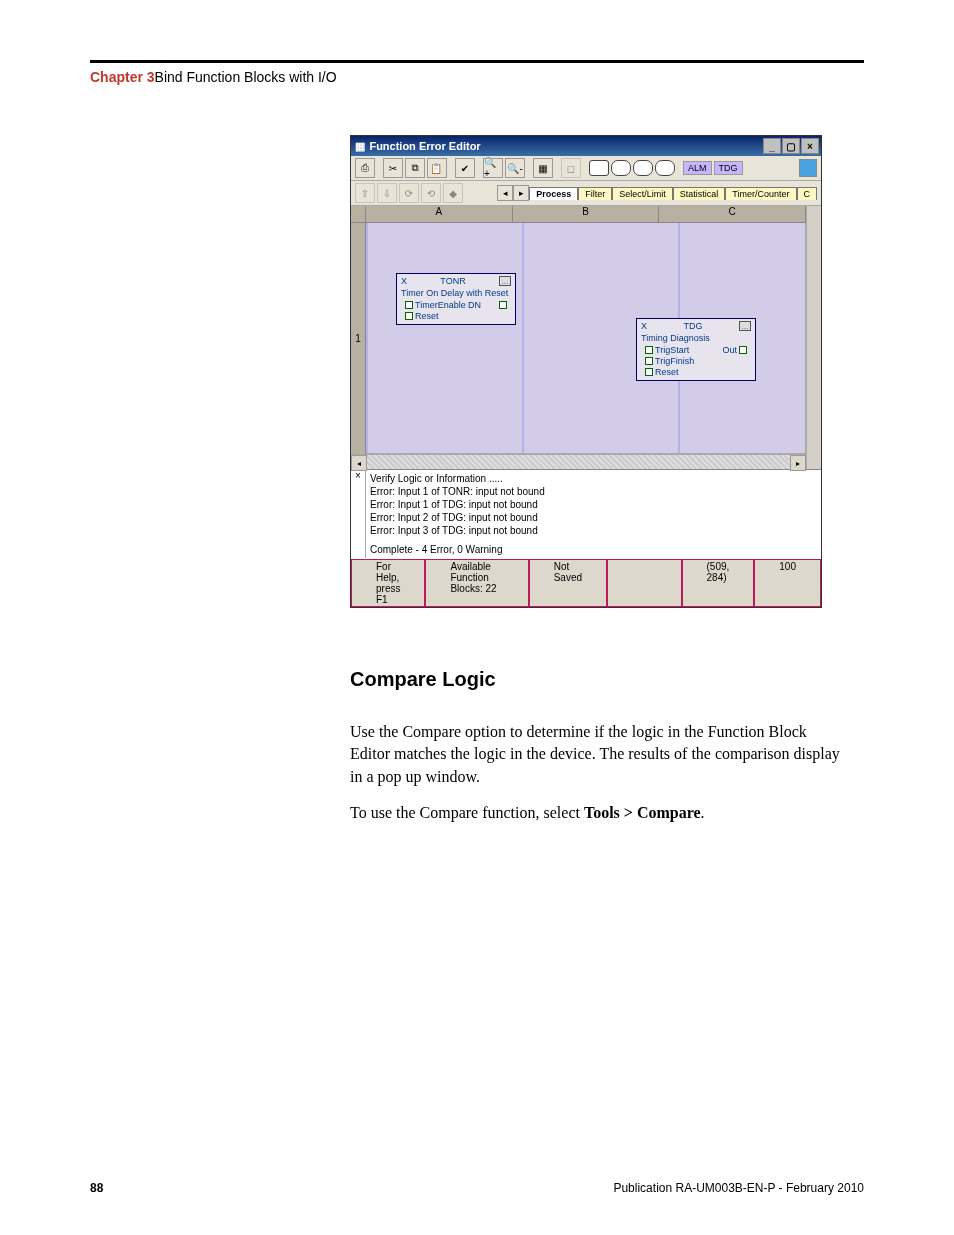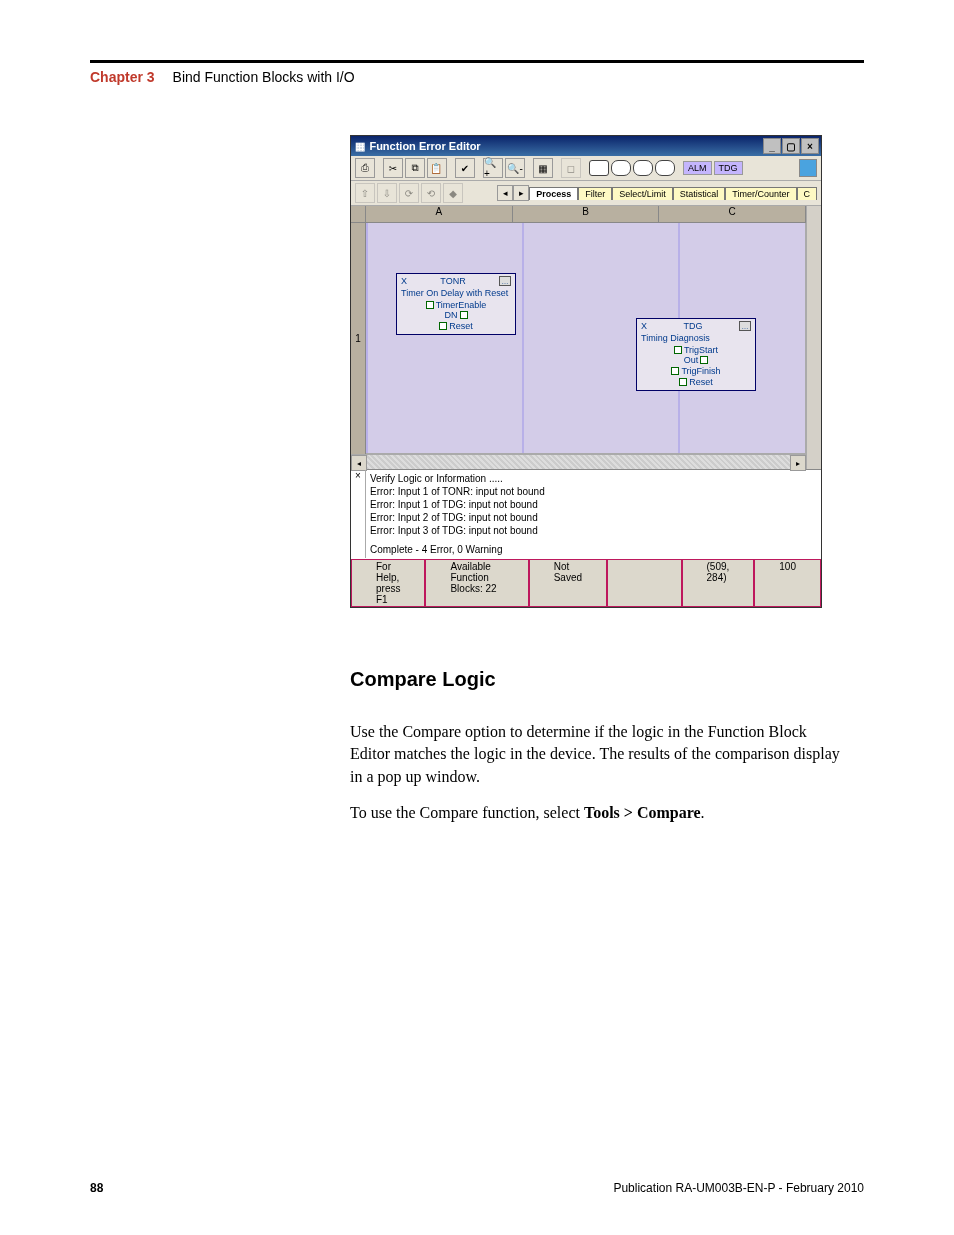--- a/index.html
+++ b/index.html
@@ -16,21 +16,20 @@
     min-height: 1235px;
     position: relative;
   }
   .header-line {
     border-top: 3px solid #000;
     margin-bottom: 6px;
   }
   .header {
     display: flex;
     align-items: baseline;
-    gap: 18px;
     font-family: Arial, Helvetica, sans-serif;
     font-size: 14px;
     margin-bottom: 50px;
   }
   .chapter-label { color: #c0392b; font-weight: bold; }
   .chapter-title { color: #000; }
   .body-col {
     margin-left: 260px;
     width: 490px;
   }
@@ -174,21 +173,21 @@
     position:absolute;
     background: #e8e4ee;
     border:1px solid #006;
     color:#003a8c;
     font-size:9px;
     padding:2px 4px;
     min-width: 110px;
   }
   .fb .fb-hdr { display:flex;justify-content:space-between;font-weight:normal;}
   .fb .fb-title { text-align:left;margin:2px 0;}
-  .fb .fb-row { display:flex;justify-content:space-between;align-items:center;margin:1px 4px;flex-direction:column;}
+  .fb .fb-row { display:flex;justify-content:space-between;align-items:center;margin:1px 4px;}
   .fb .pin { width:6px;height:6px;border:1px solid #060;background:#fff;}
   .fb .mini { width:10px;height:8px;border:1px solid #555;background:#ddd;font-size:7px;display:flex;align-items:center;justify-content:center;}
 
   
   .log-pane {
     background:#fff;
     border-top:1px solid #888;
     display:flex;
   }
   .log-close {
@@ -320,21 +319,21 @@
                   <span>X</span>
                   <span>TONR</span>
                   <span class="mini">…</span>
                 </div>
                 <div class="fb-title">Timer On Delay with Reset</div>
                 <div class="fb-row">
                   <span style="display:flex;align-items:center;gap:2px;">
                       <span class="pin"></span>
                       <span>TimerEnable</span>
                     </span>
-                  <span style="display:flex;align-items:center;gap:2px;">
+                  <span style="display:flex;align-items:center;gap:18px;">
                       <span>DN</span>
                       <span class="pin"></span>
                     </span>
                 </div>
                 <div class="fb-row">
                   <span style="display:flex;align-items:center;gap:2px;">
                       <span class="pin"></span>
                       <span>Reset</span>
                     </span>
                   <span></span>

